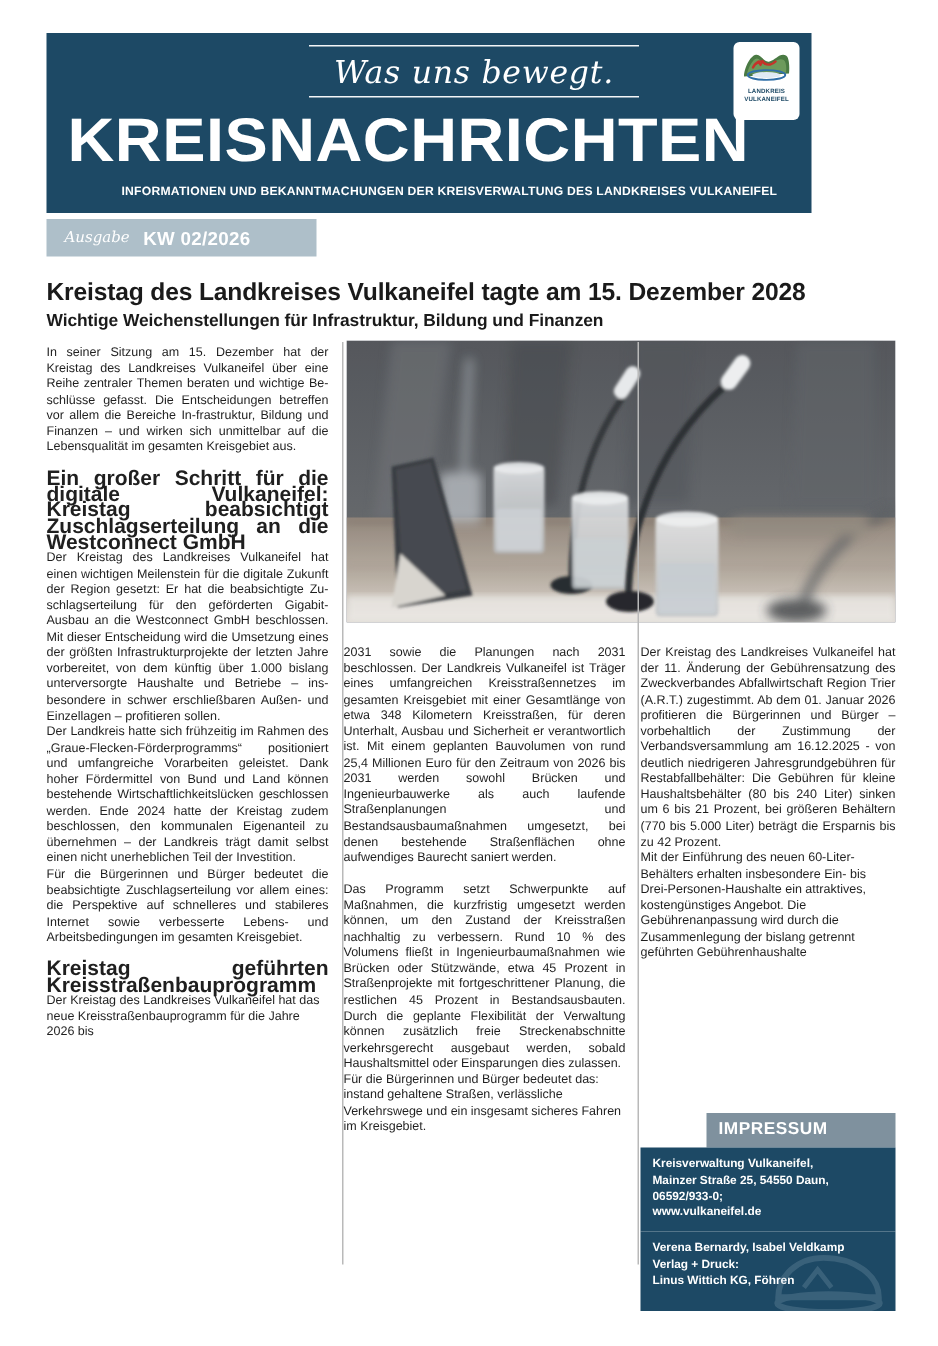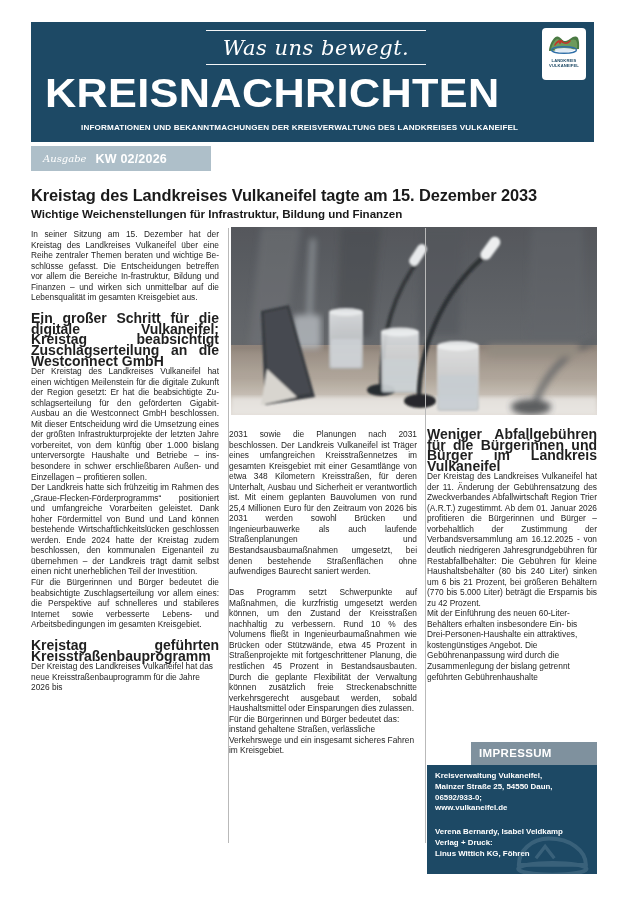--- a/index.html
+++ b/index.html
@@ -18,21 +18,21 @@
     height: 897px;
     background: #ffffff;
     overflow: hidden;
   }
 
   
   .masthead {
     position: absolute;
     left: 31px;
     top: 22px;
-    width: 563px;
+    width: 510px;
     height: 120px;
     background: #1d4965;
   }
 
   .masthead-inner {
     position: relative;
     width: 100%;
     height: 100%;
   }
 
@@ -314,21 +314,21 @@
       </div>
 
     </div>
   </div>
 
   <div class="issue-banner">
     <span class="issue-label">Ausgabe</span>
     <span class="issue-value">KW 02/2026</span>
   </div>
 
-  <div class="headline">Kreistag des Landkreises Vulkaneifel tagte am 15. Dezember 2033</div>
+  <div class="headline">Kreistag des Landkreises Vulkaneifel tagte am 15. Dezember 2028</div>
   <div class="subheadline">Wichtige Weichenstellungen für Infrastruktur, Bildung und Finanzen</div>
 
   <div class="photo">
     <svg viewBox="0 0 366 188" preserveAspectRatio="none" xmlns="http://www.w3.org/2000/svg">
       <defs>
         <linearGradient id="bgwall" x1="0" y1="0" x2="0" y2="1">
           <stop offset="0%" stop-color="#4c4f54"></stop>
           <stop offset="60%" stop-color="#5c5f63"></stop>
           <stop offset="100%" stop-color="#6e7175"></stop>
         </linearGradient>
@@ -433,21 +433,20 @@
   </div>
 
   <div class="col col-2">
     <p>2031 sowie die Planungen nach 2031 beschlossen. Der Landkreis Vulka­neifel ist Träger eines umfangreichen Kreisstraßennetzes im gesamten Kreisgebiet mit einer Gesamtlänge von etwa 348 Kilometern Kreisstra­ßen, für deren Unterhalt, Ausbau und Sicherheit er verantwortlich ist. Mit ei­nem geplanten Bauvolumen von rund 25,4 Millionen Euro für den Zeitraum von 2026 bis 2031 werden sowohl Brücken und Ingenieurbauwerke als auch laufende Straßenplanungen und Bestandsausbaumaßnahmen umge­setzt, bei denen bestehende Straßen­flächen ohne aufwendiges Baurecht saniert werden.</p>
     <div class="spacer"></div>
     <p>Das Programm setzt Schwerpunkte auf Maßnahmen, die kurzfristig um­gesetzt werden können, um den Zu­stand der Kreisstraßen nachhaltig zu verbessern. Rund 10 % des Volumens fließt in Ingenieurbaumaßnahmen wie Brücken oder Stützwände, etwa 45 Prozent in Straßenprojekte mit fortge­schrittener Planung, die restlichen 45 Prozent in Bestandsausbauten. Durch die geplante Flexibilität der Verwal­tung können zusätzlich freie Strecken­abschnitte verkehrsgerecht ausge­baut werden, sobald Haushaltsmittel oder Einsparungen dies zulassen.</p>
     <p class="last">Für die Bürgerinnen und Bürger be­deutet das: instand gehaltene Stra­ßen, verlässliche Verkehrswege und ein insgesamt sicheres Fahren im Kreisgebiet.</p>
   </div>
 
   <div class="col col-3">
-    <h3>Weniger Abfallgebühren für die Bürgerinnen und Bürger im Land­kreis Vulkaneifel</h3>
     <p>Der Kreistag des Landkreises Vul­kaneifel hat der 11. Änderung der Gebührensatzung des Zweckver­bandes Abfallwirtschaft Region Trier (A.R.T.) zugestimmt. Ab dem 01. Ja­nuar 2026 profitieren die Bürgerin­nen und Bürger – vorbehaltlich der Zustimmung der Verbandsversamm­lung am 16.12.2025 - von deutlich niedrigeren Jahresgrundgebühren für Restabfallbehälter: Die Gebühren für kleine Haushaltsbehälter (80 bis 240 Liter) sinken um 6 bis 21 Prozent, bei größeren Behältern (770 bis 5.000 Liter) beträgt die Ersparnis bis zu 42 Prozent.</p>
     <p class="last">Mit der Einführung des neuen 60-Li­ter-Behälters erhalten insbesondere Ein- bis Drei-Personen-Haushalte ein attraktives, kostengünstiges Angebot. Die Gebührenanpassung wird durch die Zusammenlegung der bislang ge­trennt geführten Gebührenhaushalte</p>
   </div>
 
   <div class="impressum">
     <div class="imp-bar">IMPRESSUM</div>
     <div class="imp-body">
       <span class="imp-line">Kreisverwaltung Vulkaneifel,</span>
       <span class="imp-line">Mainzer Straße 25, 54550 Daun,</span>
       <span class="imp-line">06592/933-0;</span>

